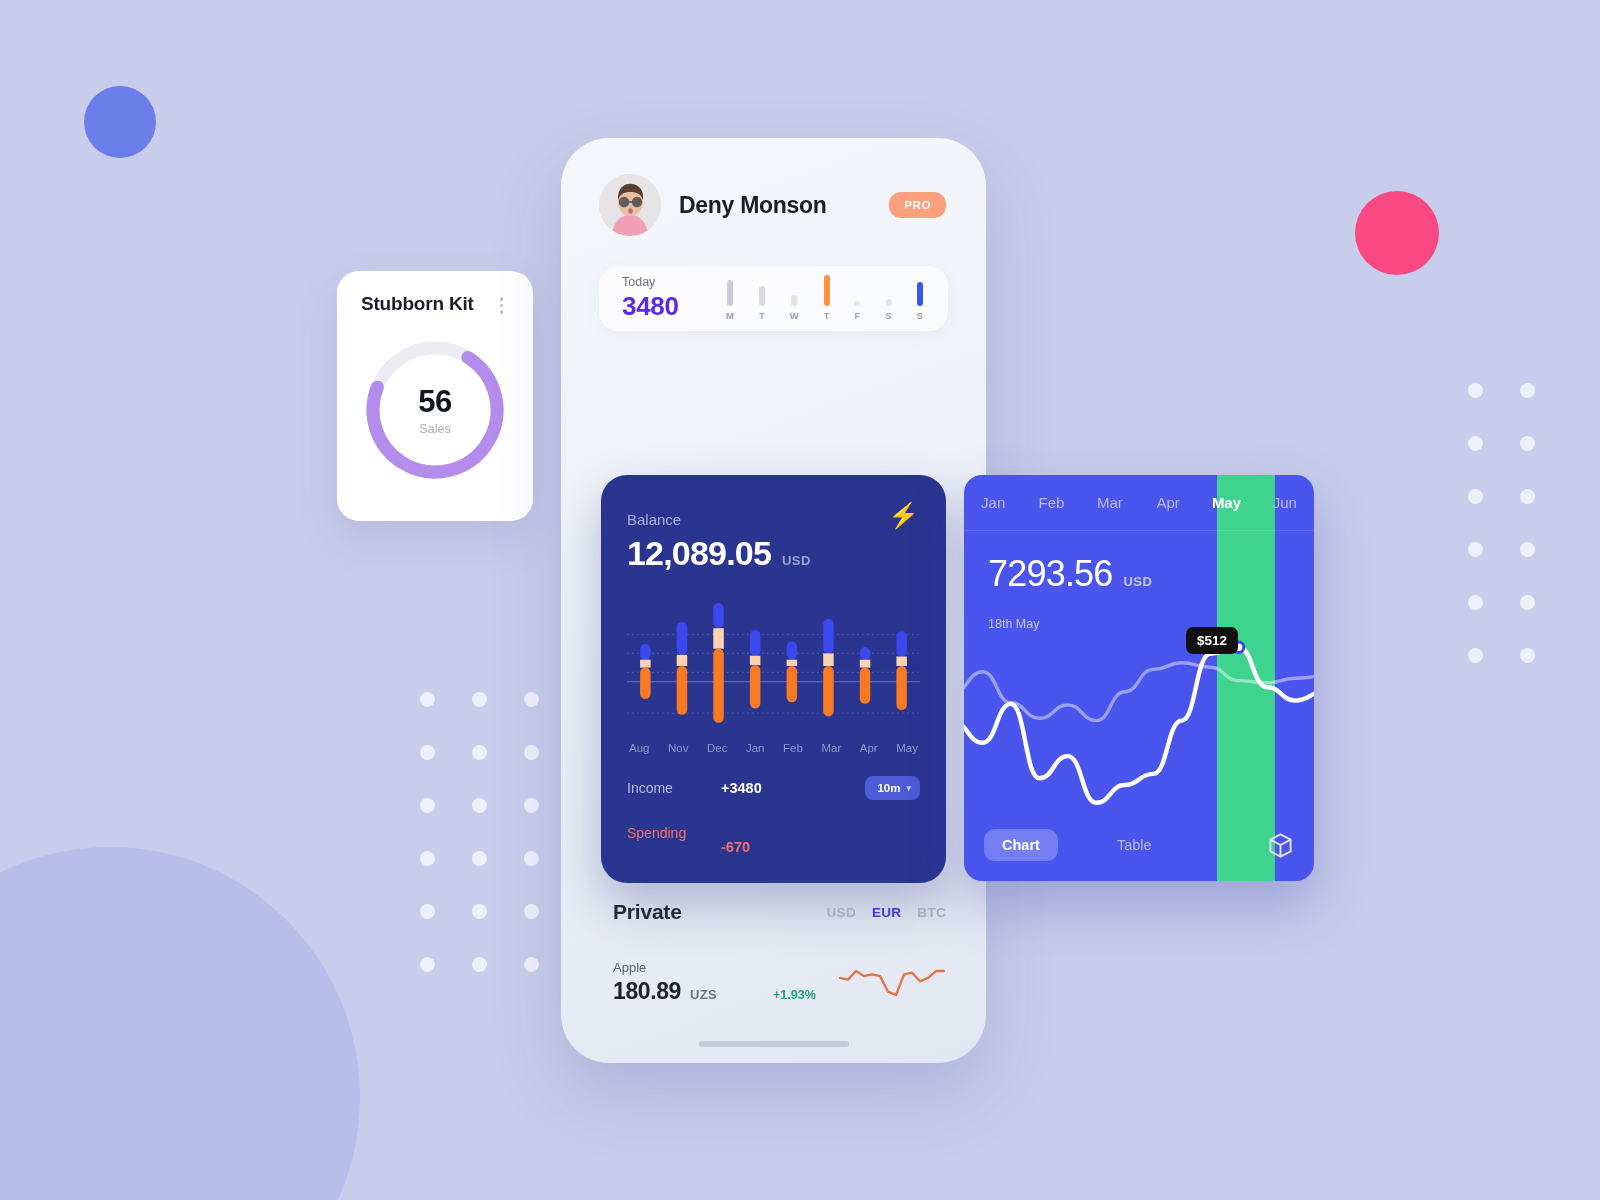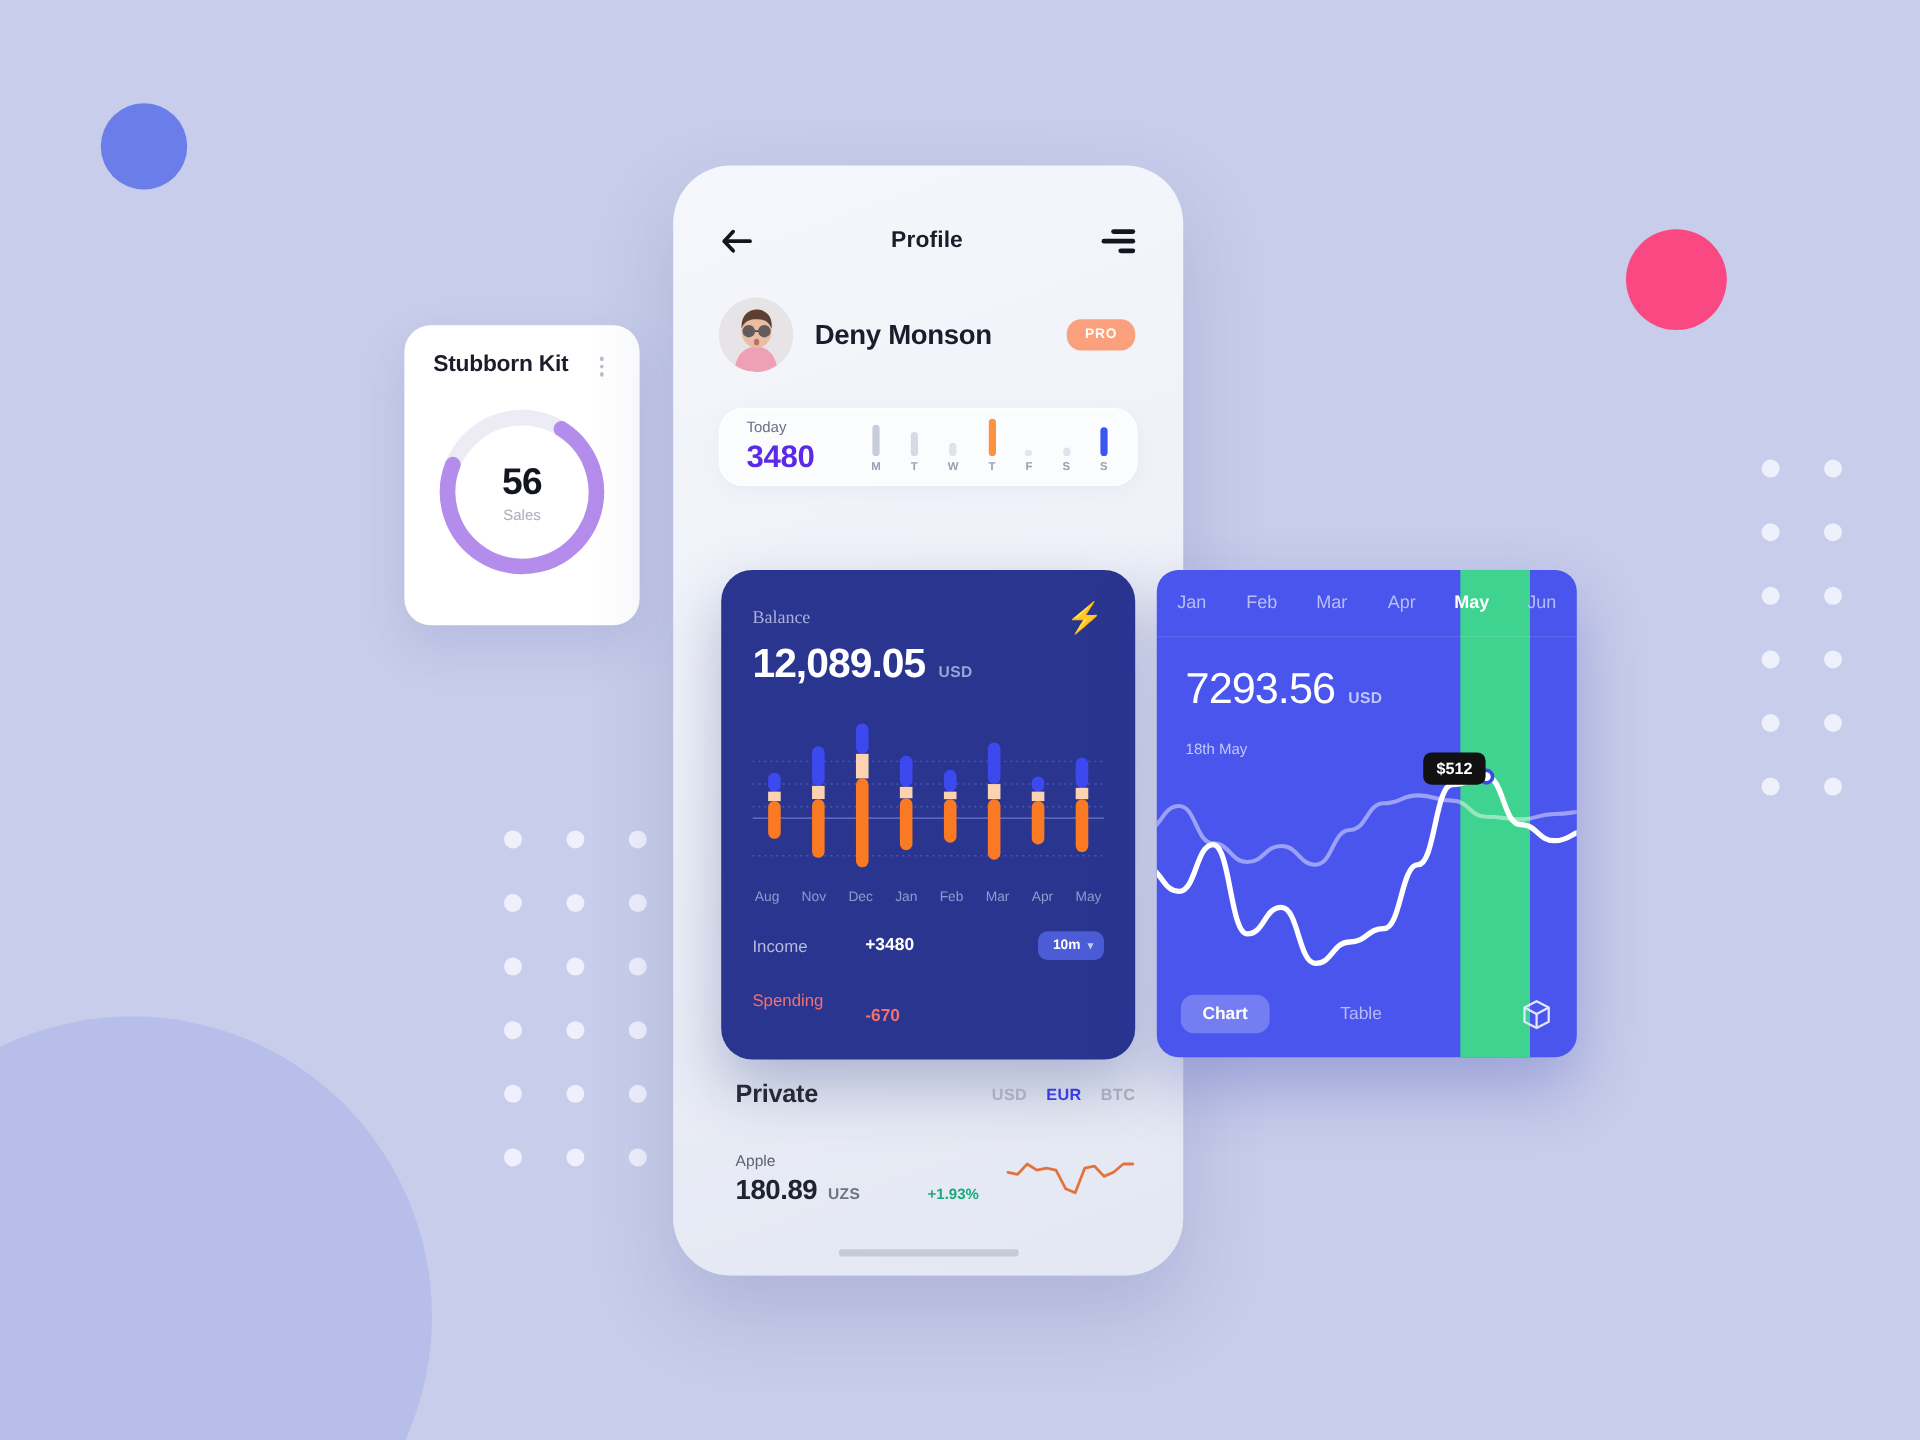--- a/index.html
+++ b/index.html
@@ -131,21 +131,21 @@
   
   #balance-card {
     position: absolute; left: 40px; top: 337px;
     width: 345px; height: 408px;
     background: #2a3590;
     border-radius: 26px;
     box-shadow: 0 22px 50px rgba(40,52,130,.30);
     padding: 28px 26px 0 26px;
     overflow: hidden;
   }
-  #balance-top { display: flex; align-items: center; justify-content: space-between; font-family: Liberation Serif, serif; }
+  #balance-top { display: flex; align-items: flex-end; justify-content: space-between; }
   #balance-label { font-size: 15px; color: #a8b0dd; }
   #bolt-icon { font-size: 25px; line-height: 1; color: #ffd63a; }
   #balance-amount-row { display: flex; align-items: baseline; gap: 11px; margin-top: 6px; }
   #balance-amount { font-size: 34px; font-weight: 700; color: #ffffff; letter-spacing: -.8px; }
   #balance-cur { font-size: 13px; font-weight: 600; color: #9aa4d6; letter-spacing: .4px; }
 
   #candle-wrap { position: relative; margin-top: 26px; height: 130px; }
   #candle-svg { display: block; width: 100%; height: 130px; }
   #candle-months { display: flex; justify-content: space-between; margin-top: 13px; padding: 0 2px; }
   .cm { font-size: 11.5px; color: #8f99cf; text-align: center; }
@@ -289,32 +289,20 @@
       </svg>
       <div id="kit-donut-center">
         <div id="kit-value">56</div>
         <div id="kit-label">Sales</div>
       </div>
     </div>
   </div>
 
   <div id="phone">
 
-    <div id="phone-header">
-      <svg id="back-btn" viewBox="0 0 26 22">
-        <path d="M10 3 L2.5 11 L10 19" fill="none" stroke="#14161f" stroke-width="3.1" stroke-linecap="round" stroke-linejoin="round"></path>
-        <path d="M3 11 H24" fill="none" stroke="#14161f" stroke-width="3.1" stroke-linecap="round"></path>
-      </svg>
-      <div id="phone-title">Profile</div>
-      <div id="menu-btn">
-        <i class="l1"></i>
-          <i class="l2"></i>
-          <i class="l3"></i>
-      </div>
-    </div>
 
     <div id="profile-row">
       <div id="avatar">
         <svg viewBox="0 0 62 62">
           <defs>
               <clipPath id="avclip">
                 <circle cx="31" cy="31" r="31"></circle>
               </clipPath>
             </defs>
           <g clip-path="url(#avclip)">

